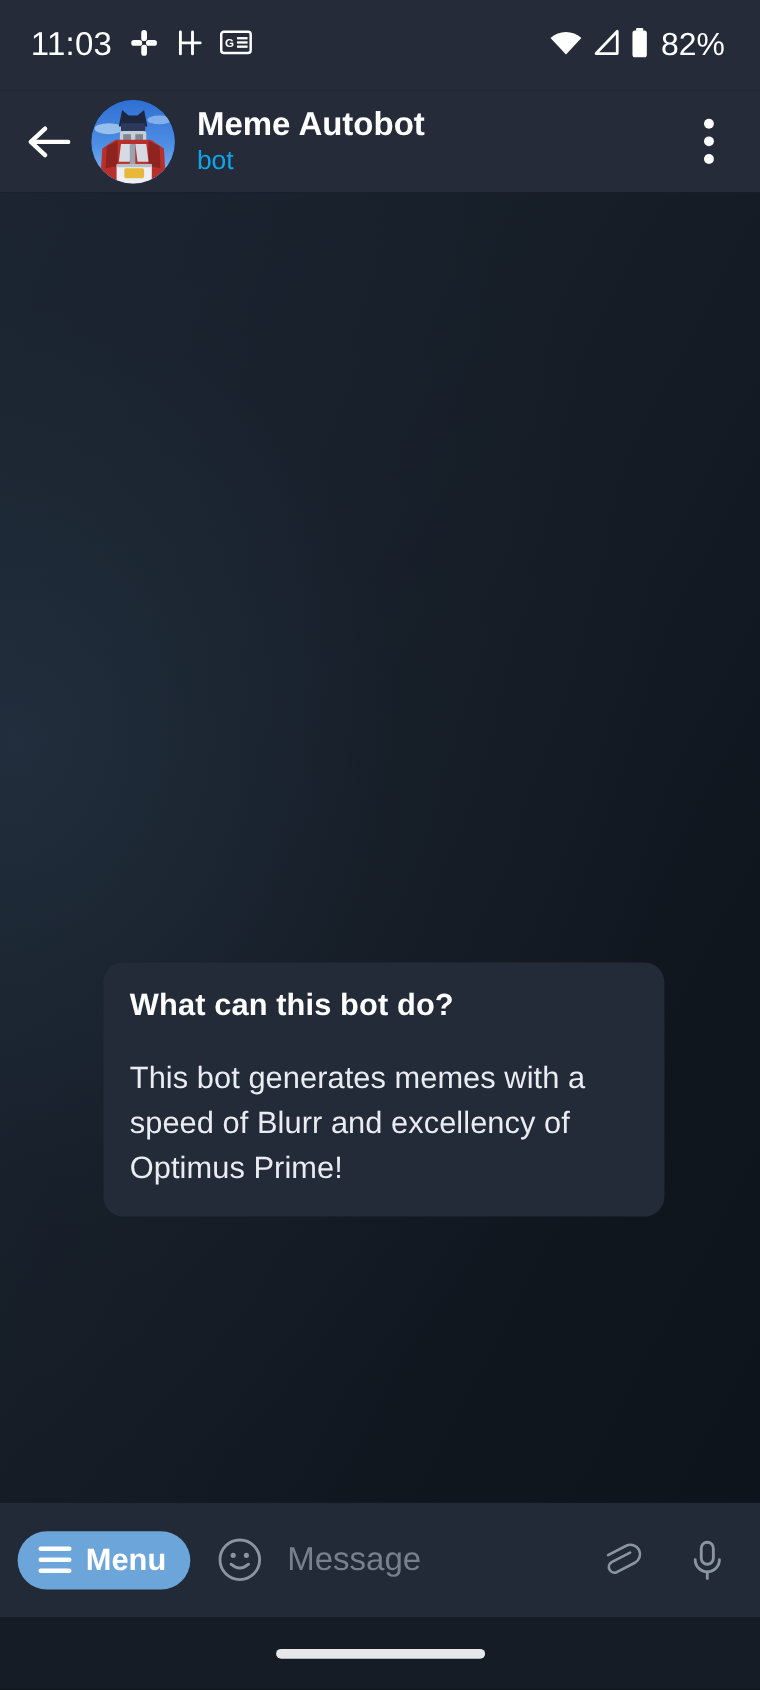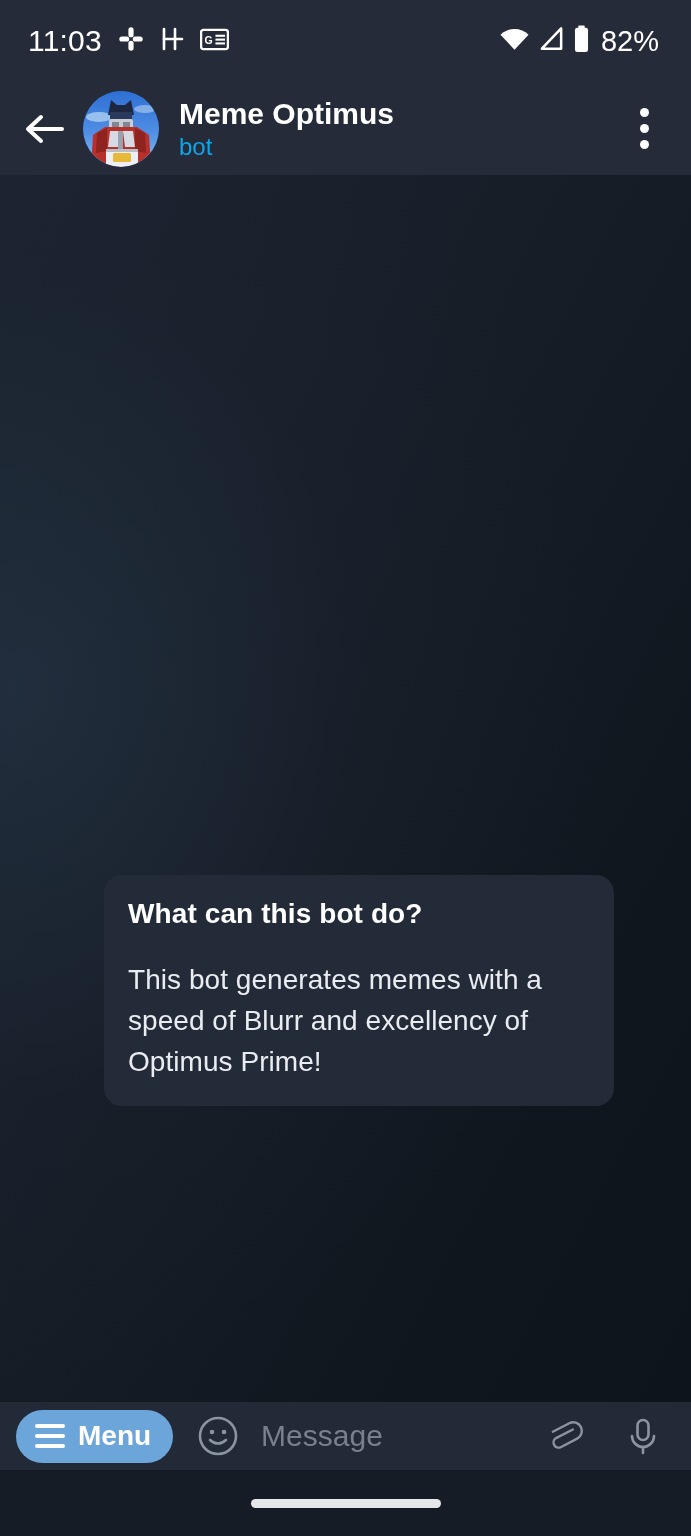--- a/index.html
+++ b/index.html
@@ -130,21 +130,21 @@
     position: relative;
     background:
       radial-gradient(120% 80% at 2% 42%, rgba(40,56,74,0.55) 0%, rgba(28,38,51,0.20) 42%, rgba(0,0,0,0) 72%),
       linear-gradient(118deg, #1b2430 0%, #18202b 28%, #141b24 55%, #10161e 78%, #0e141b 100%);
     overflow: hidden;
   }
 
   
   .bubble-in {
     position: absolute;
-    left: 104px;
+    left: 94px;
     top: 700px;
     width: 510px;
     background: #242b38;
     border-radius: 18px;
     border-bottom-left-radius: 18px;
     padding: 22px 24px 24px 24px;
   }
   .bubble-in .b-title {
     color: #ffffff;
     font-size: 28px;
@@ -156,21 +156,21 @@
     color: #e9edf2;
     font-size: 28px;
     font-weight: 400;
     line-height: 41px;
     margin-top: 28px;
     letter-spacing: 0.05px;
   }
 
   
   .input-bar {
-    height: 68px;
+    height: 104px;
     background: #232a37;
     display: flex;
     align-items: center;
     padding: 0 22px 0 16px;
     flex: 0 0 auto;
   }
   .menu-btn {
     height: 53px;
     border-radius: 27px;
     background: #6ca5d9;
@@ -354,21 +354,21 @@
           <rect x="35" y="40" width="5" height="22" fill="#9aa2ae"></rect>
 
           <rect x="23" y="58" width="32" height="18" rx="2" fill="#eceff3"></rect>
           <rect x="30" y="62" width="18" height="9" rx="1.5" fill="#e8b83a"></rect>
           <rect x="23" y="58" width="32" height="3" fill="#b9bec7"></rect>
         </g>
       </svg>
     </div>
 
     <div class="header-titles">
-      <div class="header-title">Meme Optimus</div>
+      <div class="header-title">Meme Autobot</div>
       <div class="header-subtitle">bot</div>
     </div>
 
     <div class="overflow-btn">
       <i></i>
       <i></i>
       <i></i>
     </div>
   </div>
 

